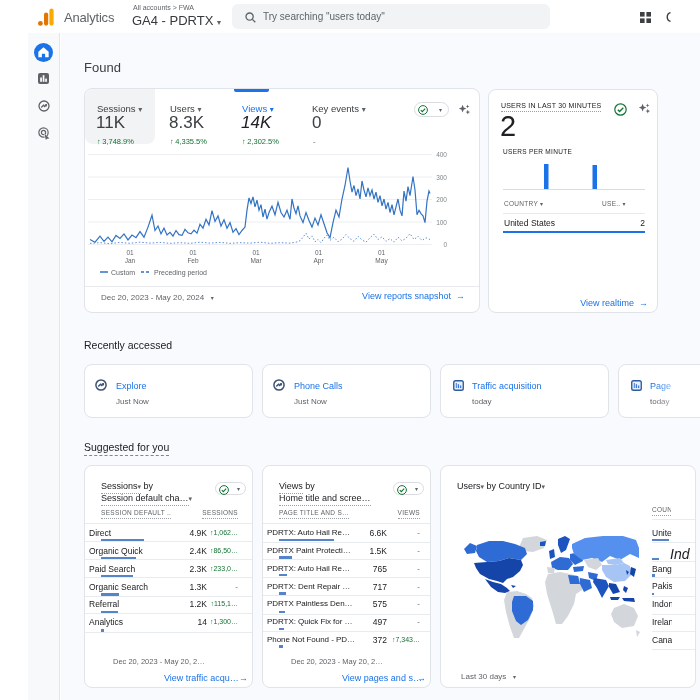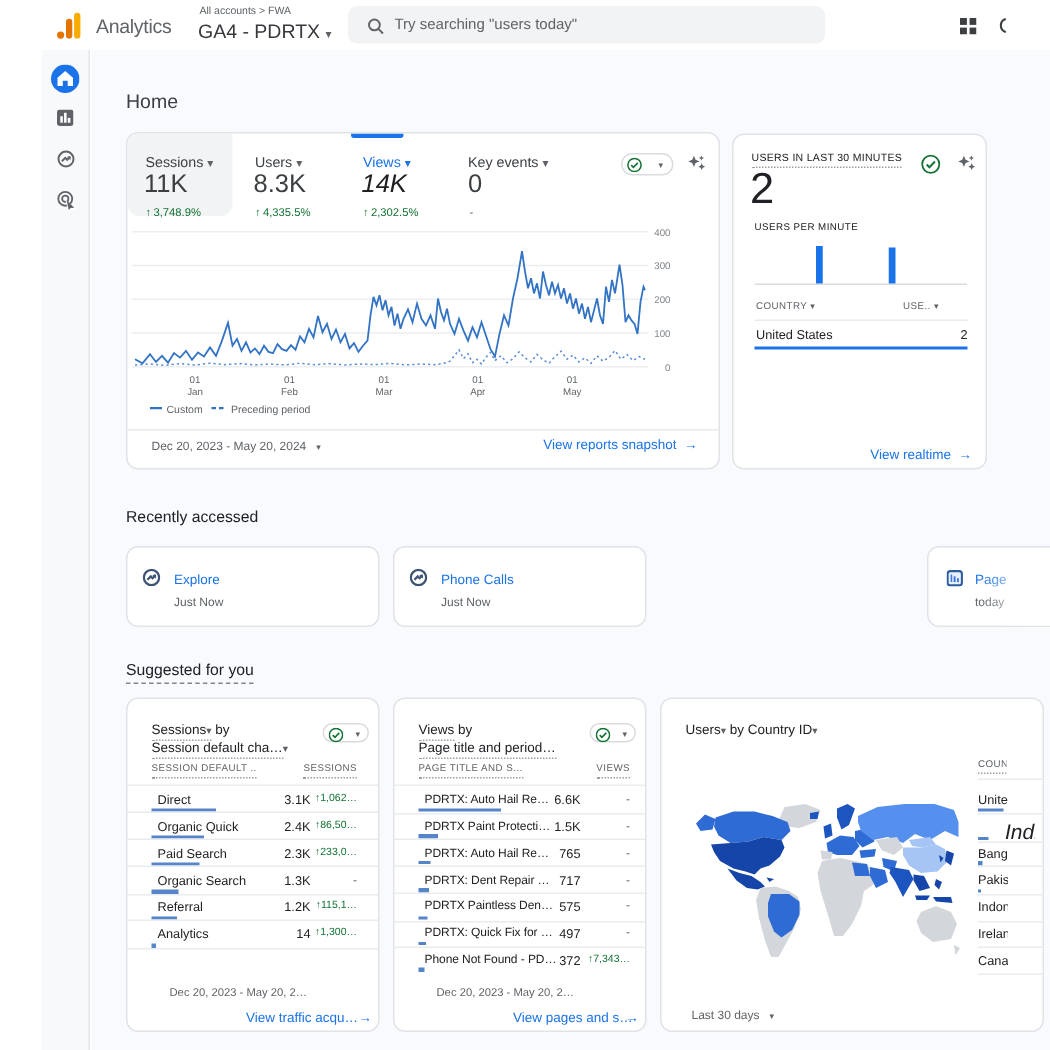--- a/index.html
+++ b/index.html
@@ -16,21 +16,21 @@
 #searchbar { position:absolute; left:232px; top:4px; width:318px; height:25px; background:#f1f3f4; border-radius:6px; }
 #searchtxt { position:absolute; left:31px; top:7px; font-size:10px; color:#5f6368; }
 
 #rail { position:absolute; left:28px; top:33px; width:32px; height:667px; background:#f8f9fa; border-right:1px solid #e3e6e8; }
 
 #content { position:absolute; left:61px; top:33px; width:639px; height:667px; background:#f8fafd; }
 .card { position:absolute; background:#fff; border:1px solid #e0e3e7; border-radius:8px; }
 h1#home { position:absolute; left:23px; top:27px; font-size:13px; font-weight:normal; color:#3c4043; }
 .sect { position:absolute; font-size:10.5px; color:#202124; }
 .green { color:#137333; }
-.tname { position:absolute; left:20px; font-size:8.5px; color:#202124; white-space:nowrap; }
+.tname { position:absolute; left:4px; font-size:8.5px; color:#202124; white-space:nowrap; }
 .tval  { position:absolute; font-size:8.5px; color:#202124; text-align:right; }
 .tchg  { position:absolute; font-size:7px; color:#137333; text-align:right; white-space:nowrap; }
 .tdash { position:absolute; font-size:8px; color:#5f6368; text-align:right; }
 .tbar  { position:absolute; left:16px; height:2.5px; background:#5585c8; }
 .tsep  { position:absolute; left:0; width:167px; border-top:1px solid #e9ecef; }
 .thead { position:absolute; font-size:6.5px; letter-spacing:.3px; color:#5f6368; white-space:nowrap; }
 .du { border-bottom:1px dotted #9aa0a6; padding-bottom:1.5px; }
 .ctitle { position:absolute; font-size:9px; color:#202124; white-space:nowrap; }
 .pill { position:absolute; width:31px; height:13px; border:1px solid #dadce0; border-radius:7px; }
 .cfootd { position:absolute; left:16px; top:191px; font-size:7.5px; color:#5f6368; white-space:nowrap;margin-left:12px; }
@@ -85,21 +85,21 @@
     </svg>
     <svg style="position:absolute;left:10px;top:94px" width="14" height="14" viewBox="0 0 28 28">
       <circle cx="11" cy="11" r="9.3" fill="none" stroke="#5f6368" stroke-width="2.4"></circle>
       <circle cx="11" cy="11" r="4.2" fill="none" stroke="#5f6368" stroke-width="2.4"></circle>
       <path d="M11 11 L26 26 L18.5 26.5 L15.5 29 Z" fill="#fff"></path>
       <path d="M12.8 12.8 L23 23 L18.2 23.3 L15.6 26 Z" fill="#5f6368"></path>
     </svg>
   </div>
 
   <div id="content">
-    <h1 id="home">Home</h1>
+    <h1 id="home">Found</h1>
 
     <div class="card" id="ovcard" style="left:23px; top:55px; width:396px; height:225px; overflow:hidden;">
       <div class="abs" style="left:0; top:0; width:70px; height:55px; background:#f1f3f4; border-radius:8px 0 8px 8px;"></div>
       <div class="abs" style="left:149px; top:0; width:35px; height:2.5px; background:#1a73e8; border-radius:0 0 2px 2px;"></div>
 
       <div class="abs" style="left:12px; top:14px; font-size:9.5px; color:#3c4043;">Sessions <span style="font-size:8px;color:#5f6368;">▾</span></div>
       <div class="abs" style="left:11px; top:24px; font-size:17px; color:#3c4043;">11K</div>
       <div class="abs" style="left:12px; top:48px; font-size:7.5px;"><span class="green"><b>↑</b> 3,748.9%</span></div>
       <div class="abs" style="left:85px; top:14px; font-size:9.5px; color:#3c4043;">Users <span style="font-size:8px;color:#5f6368;">▾</span></div>
       <div class="abs" style="left:84px; top:24px; font-size:17px; color:#3c4043;">8.3K</div>
@@ -206,20 +206,30 @@
     </div>
     <div class="card" style="left:201px; top:331px; width:169px; height:54px;">
       <svg style="position:absolute;left:10px;top:14px" width="12" height="12" viewBox="0 0 24 24">
         <circle cx="12" cy="12" r="10.2" fill="none" stroke="#3e5374" stroke-width="3"></circle>
         <path d="M6.5 15 L11 10.5 L13.5 13 L17.5 9" fill="none" stroke="#3e5374" stroke-width="3"></path>
         <path d="M17.8 8 l0.4 5.8 -5.2 -5 z" fill="#3e5374"></path>
       </svg>
       <div class="abs" style="left:31px; top:16px; font-size:9px; color:#1a73e8;">Phone Calls</div>
       <div class="abs" style="left:31px; top:32px; font-size:8px; color:#5f6368;">Just Now</div>
     </div>
+    <div class="card" style="left:379px; top:331px; width:169px; height:54px;">
+      <svg style="position:absolute;left:12px;top:15px" width="11" height="11" viewBox="0 0 12 12">
+        <rect x="0.8" y="0.8" width="10.4" height="10.4" rx="2" fill="#e8f0fe" stroke="#2e5d9e" stroke-width="1.5"></rect>
+        <line x1="3.6" y1="3.2" x2="3.6" y2="8.8" stroke="#3c78d8" stroke-width="1.1"></line>
+        <rect x="5.2" y="4.6" width="1.4" height="4.2" fill="#3c78d8"></rect>
+        <rect x="7.6" y="6" width="1.4" height="2.8" fill="#3c78d8"></rect>
+      </svg>
+      <div class="abs" style="left:31px; top:16px; font-size:9px; color:#1a73e8;">Traffic acquisition</div>
+      <div class="abs" style="left:31px; top:32px; font-size:8px; color:#5f6368;">today</div>
+    </div>
     <div class="card" style="left:557px; top:331px; width:169px; height:54px;">
       <svg style="position:absolute;left:12px;top:15px" width="11" height="11" viewBox="0 0 12 12">
         <rect x="0.8" y="0.8" width="10.4" height="10.4" rx="2" fill="#e8f0fe" stroke="#2e5d9e" stroke-width="1.5"></rect>
         <line x1="3.6" y1="3.2" x2="3.6" y2="8.8" stroke="#3c78d8" stroke-width="1.1"></line>
         <rect x="5.2" y="4.6" width="1.4" height="4.2" fill="#3c78d8"></rect>
         <rect x="7.6" y="6" width="1.4" height="2.8" fill="#3c78d8"></rect>
       </svg>
       <div class="abs" style="left:31px; top:16px; width:21px; overflow:hidden; white-space:nowrap; font-size:9px; color:#1a73e8;">Pages and screens</div>
       <div class="abs" style="left:31px; top:32px; width:22px; overflow:hidden; white-space:nowrap; font-size:8px; color:#5f6368;">today</div>
       <div class="abs" style="left:34px; top:1px; width:132px; height:51px; background:linear-gradient(to right, rgba(255,255,255,0) 0%, #ffffff 30%);"></div>
@@ -234,21 +244,21 @@
         <svg style="position:absolute;left:3px;top:1.5px" width="10" height="10" viewBox="0 0 10 10">
           <circle cx="5" cy="5" r="4.4" fill="none" stroke="#137333" stroke-width="1"></circle>
           <path d="M2.8 5.1 L4.3 6.6 L7.2 3.6" fill="none" stroke="#137333" stroke-width="1.1"></path>
         </svg>
         <span style="position:absolute;left:21px;top:2px;font-size:6px;color:#5f6368;">▾</span>
       </div>
       <div class="thead" style="left:16px; top:43px;"><span class="du">SESSION DEFAULT ..</span></div>
       <div class="thead" style="left:103px; top:43px; width:50px; text-align:right;"><span class="du">SESSIONS</span></div>
       <div class="tsep" style="top:57px;"></div>
       <div class="tname" style="top:62px;">Direct</div>
-        <div class="tval" style="left:90px;top:62px;width:32px;">3.1K</div>
+        <div class="tval" style="left:90px;top:62px;width:32px;">4.9K</div>
         <div class="tchg" style="left:103px;top:63px;width:50px;"><b>↑</b>1,062…</div>
       <div class="tbar" style="top:72.5px; width:43px;"></div>
         <div class="tsep" style="top:75.4px;"></div>
       <div class="tname" style="top:80px;">Organic Quick</div>
         <div class="tval" style="left:90px;top:80px;width:32px;">2.4K</div>
         <div class="tchg" style="left:103px;top:81px;width:50px;"><b>↑</b>86,50…</div>
       <div class="tbar" style="top:90.5px; width:35px;"></div>
         <div class="tsep" style="top:93.3px;"></div>
       <div class="tname" style="top:97.8px;">Paid Search</div>
         <div class="tval" style="left:90px;top:97.8px;width:32px;">2.3K</div>
@@ -270,21 +280,21 @@
         <div class="tchg" style="left:103px;top:152.2px;width:50px;"><b>↑</b>1,300…</div>
       <div class="tbar" style="top:163px; width:3px;"></div>
         <div class="tsep" style="top:166px;"></div>
       <div class="cfootd">Dec 20, 2023 - May 20, 2…</div>
       <div class="cfootl" style="left:79px;">View traffic acqu…</div>
       <div class="cfootl" style="right:4px;">→</div>
     </div>
 
     <div class="card" style="left:201px; top:432px; width:169px; height:223px;">
       <div class="ctitle" style="left:16px; top:15px;"><span class="du">Views</span> by</div>
-      <div class="ctitle" style="left:16px; top:27px;"><span class="du">Page title and period…</span></div>
+      <div class="ctitle" style="left:16px; top:27px;"><span class="du">Home title and scree…</span></div>
       <div class="pill" style="left:130px; top:16px;">
         <svg style="position:absolute;left:3px;top:1.5px" width="10" height="10" viewBox="0 0 10 10">
           <circle cx="5" cy="5" r="4.4" fill="none" stroke="#137333" stroke-width="1"></circle>
           <path d="M2.8 5.1 L4.3 6.6 L7.2 3.6" fill="none" stroke="#137333" stroke-width="1.1"></path>
         </svg>
         <span style="position:absolute;left:21px;top:2px;font-size:6px;color:#5f6368;">▾</span>
       </div>
       <div class="thead" style="left:16px; top:43px;"><span class="du">PAGE TITLE AND S…</span></div>
       <div class="thead" style="left:113px; top:43px; width:44px; text-align:right;"><span class="du">VIEWS</span></div>
       <div class="tsep" style="top:57px;"></div>

